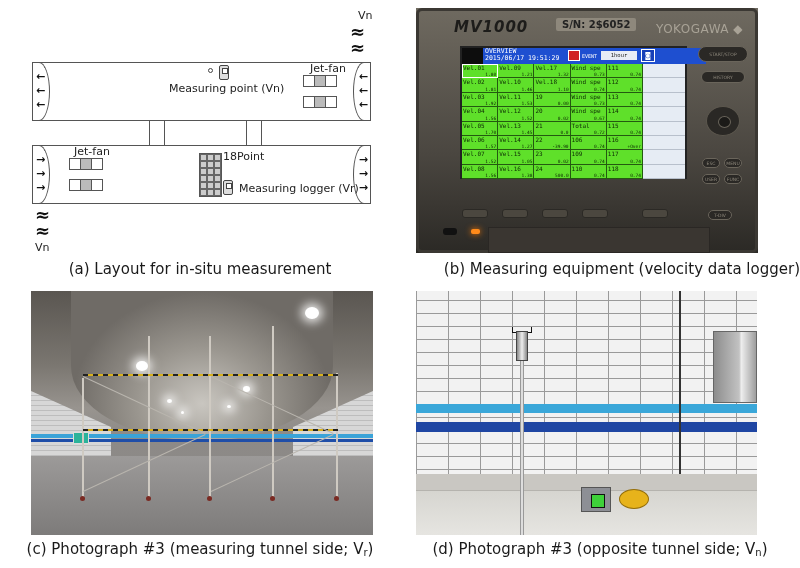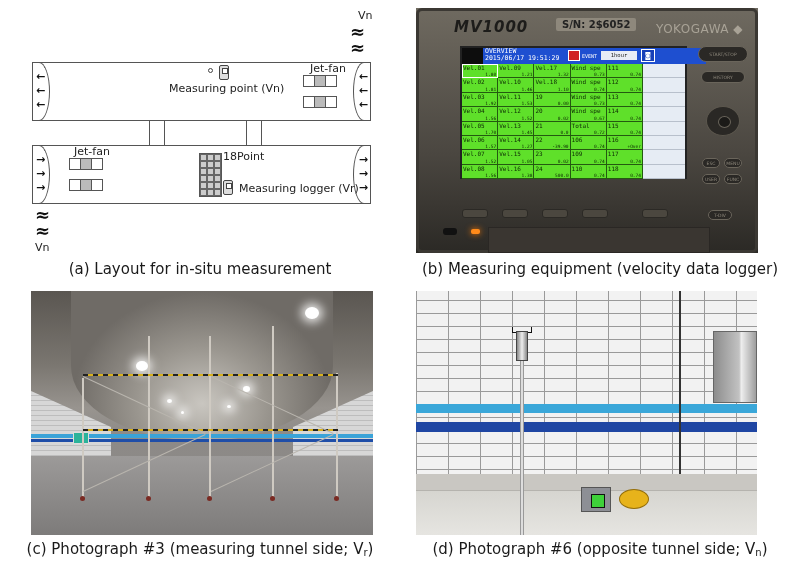--- a/index.html
+++ b/index.html
@@ -389,21 +389,21 @@
 
   <div class="soft-key" style="left:46px;"></div>
   <div class="soft-key" style="left:86px;"></div>
   <div class="soft-key" style="left:126px;"></div>
   <div class="soft-key" style="left:166px;"></div>
   <div class="soft-key" style="left:226px;"></div>
   <div class="pwr"></div>
   <div class="led"></div>
   <div class="tray"></div>
 </div>
-<div class="caption" style="left:400px;width:400px;top:260px;">(b) Measuring equipment (velocity data logger)</div>
+<div class="caption" style="left:400px;width:400px;top:260px;text-align:right;">(b) Measuring equipment (velocity data logger)</div>
 
 <div class="photo tunnelphoto">
   <div class="vault"></div>
   <div class="wall-l"></div>
   <div class="wall-r"></div>
   <div class="stripe" style="left:0;width:342px;"></div>
   <div class="stripe2" style="left:0;width:342px;"></div>
   <div class="road"></div>
   <div class="light" style="left:274px;top:16px;width:14px;height:12px;"></div>
   <div class="light" style="left:105px;top:70px;width:12px;height:10px;"></div>
@@ -438,13 +438,13 @@
   <div class="panel"></div>
   <div class="cable"></div>
   <div class="base"></div>
   <div class="curb"></div>
   <div class="mast"></div>
   <div class="vane"></div>
   <div class="sensor"></div>
   <div class="box"></div>
   <div class="reel"></div>
 </div>
-<div class="caption" style="left:400px;width:400px;top:540px;"><span>(d) Photograph #6 (opposite tunnel side; V</span><sub>n</sub><span>)</span></div>
+<div class="caption" style="left:400px;width:400px;top:540px;"><span>(d) Photograph #3 (opposite tunnel side; V</span><sub>n</sub><span>)</span></div>
 
 </body></html>

